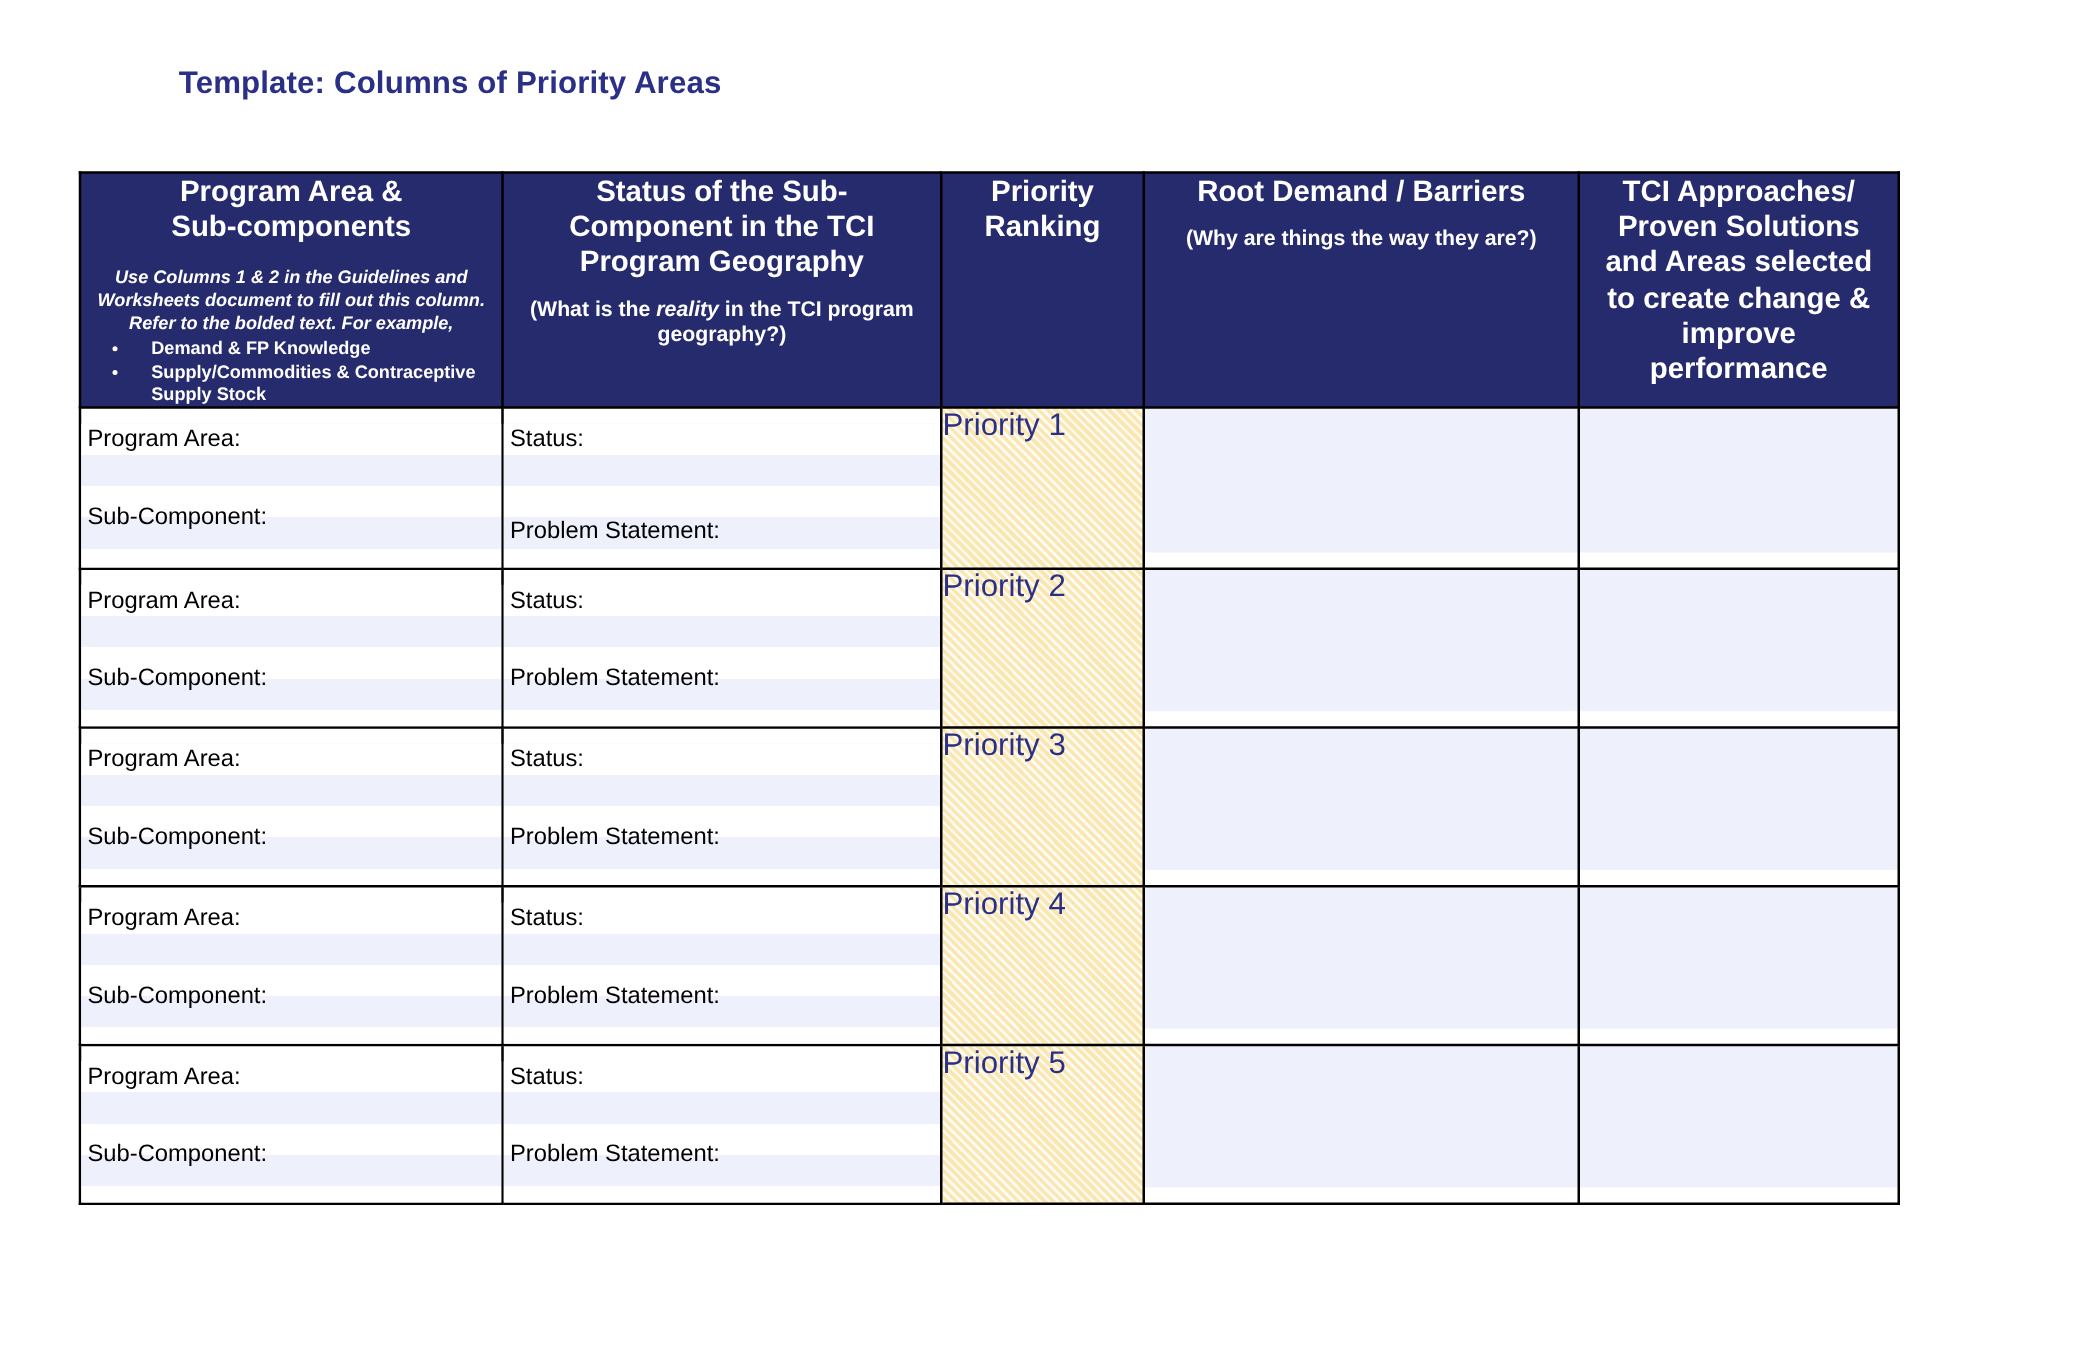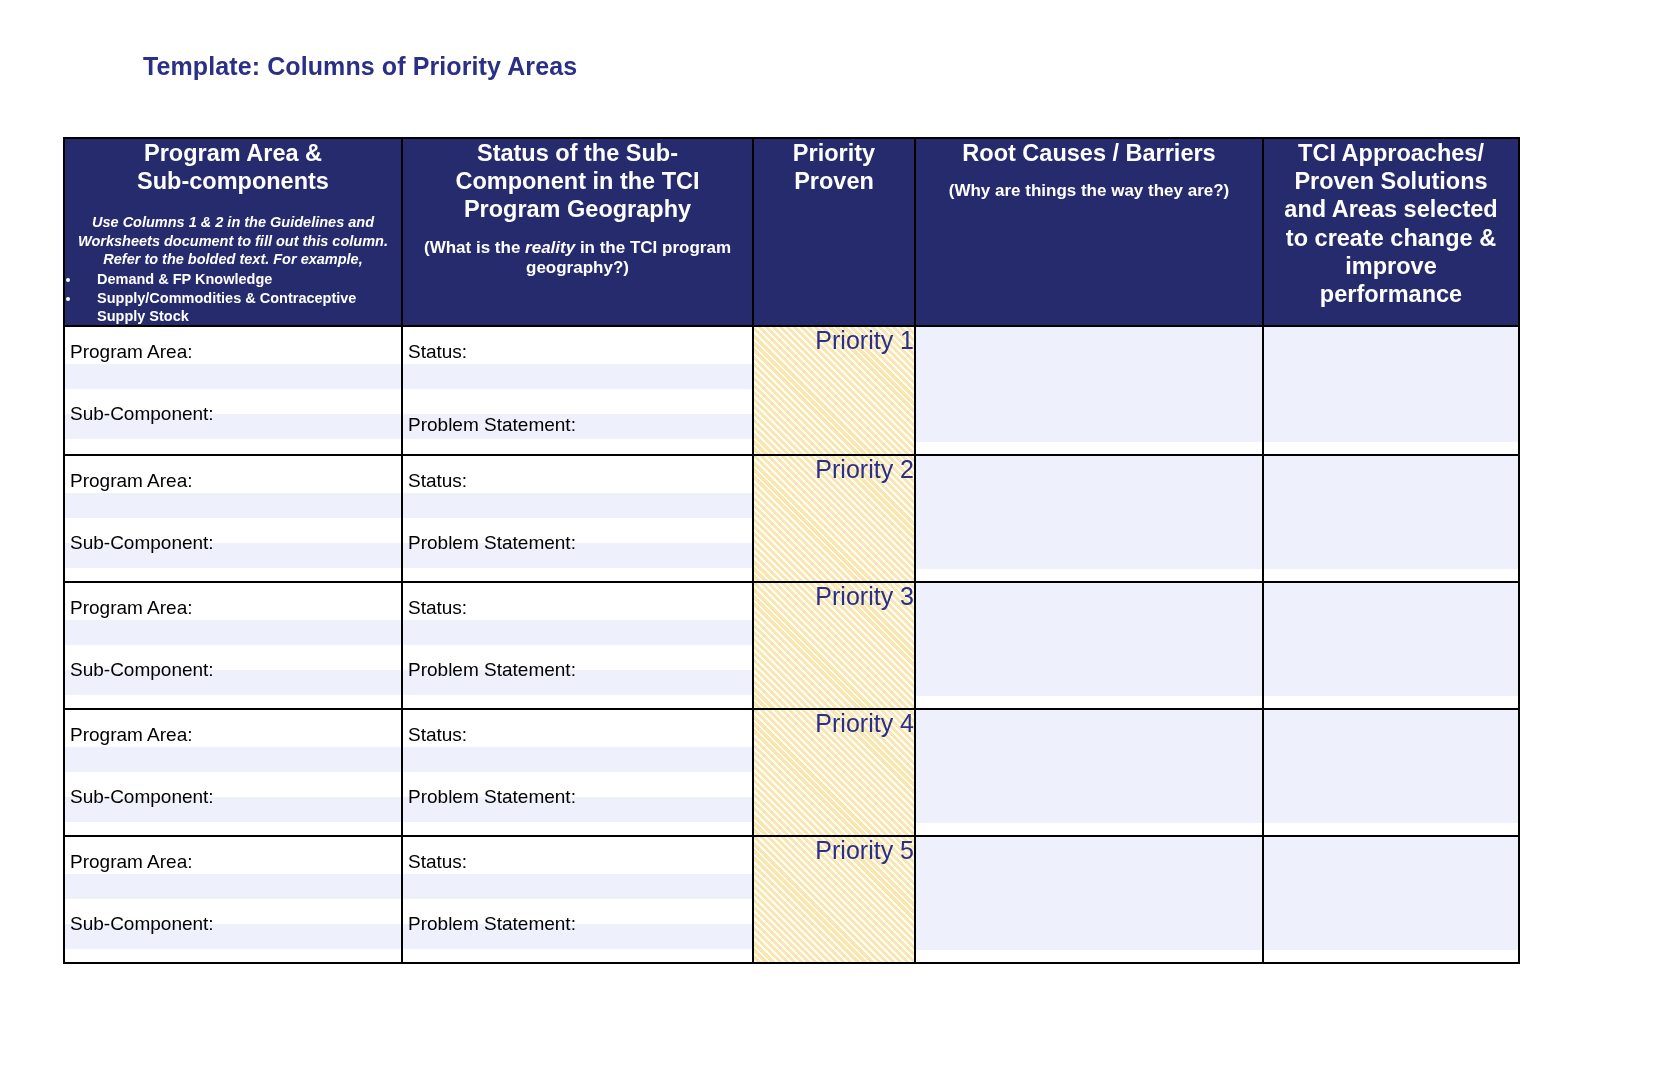--- a/index.html
+++ b/index.html
@@ -76,21 +76,21 @@
   }
   .h-note {
     font-size: 14.5px;
     font-weight: bold;
     line-height: 1.25;
     margin-top: 18px;
   }
   .h-note .note-lines { text-align: center; font-style: italic; }
   ul.h-bullets {
     margin: 2px 0 0 0;
-    padding-left: 16px;
+    padding-left: 40px;
     text-align: left;
     list-style: disc;
   }
   ul.h-bullets li {
     font-size: 14.5px;
     font-weight: bold;
     line-height: 1.25;
     padding-left: 16px;
     margin-top: 1px;
   }
@@ -140,21 +140,21 @@
   .cell-priority {
     height: 113px;
     background-color: #fbf0d0;
     background-image: repeating-linear-gradient(
       45deg,
       rgba(255,255,255,0.85) 0px,
       rgba(255,255,255,0.85) 2px,
       rgba(250,222,150,0.55) 2px,
       rgba(250,222,150,0.55) 5px
     );
-    text-align: right;
+    text-align: left;
     vertical-align: middle;
   }
   .priority-text {
     font-size: 25px;
     color: #2b3087;
     font-family: "Liberation Sans", sans-serif;
     font-weight: normal;
     line-height: 1.1;
   }
 
@@ -203,27 +203,27 @@
               <div>Status of the Sub-</div>
               <div>Component in the TCI</div>
               <div>Program Geography</div>
             </div>
             <div class="h-sub"><span>(What is the </span><span class="it">reality</span><span> in the TCI program geography?)</span></div>
           </th>
 
           <th>
             <div class="h-main">
               <div>Priority</div>
-              <div>Proven</div>
-            </div>
-          </th>
-
-          <th>
-            <div class="h-main">
-              <div>Root Causes / Barriers</div>
+              <div>Ranking</div>
+            </div>
+          </th>
+
+          <th>
+            <div class="h-main">
+              <div>Root Demand / Barriers</div>
             </div>
             <div class="h-sub">(Why are things the way they are?)</div>
           </th>
 
           <th>
             <div class="h-main">
               <div>TCI Approaches/</div>
               <div>Proven Solutions</div>
               <div>and Areas selected</div>
               <div>to create change &amp;</div>

